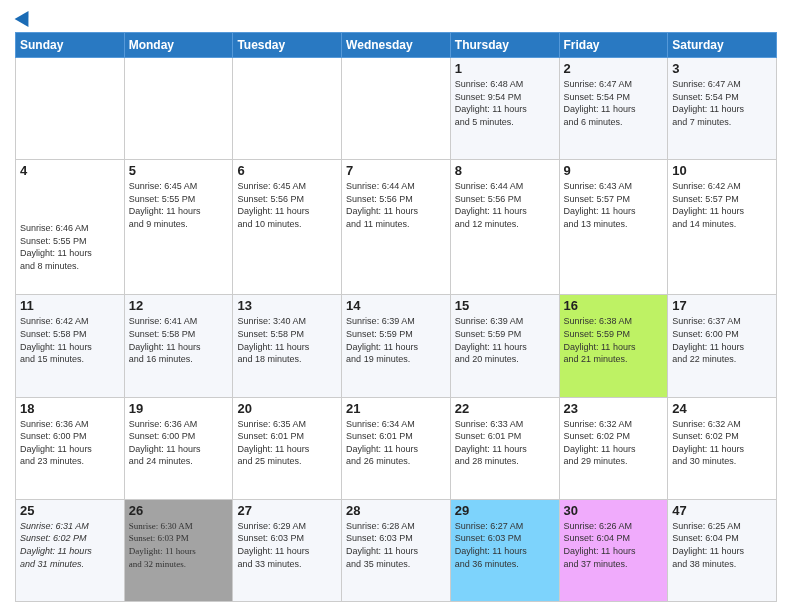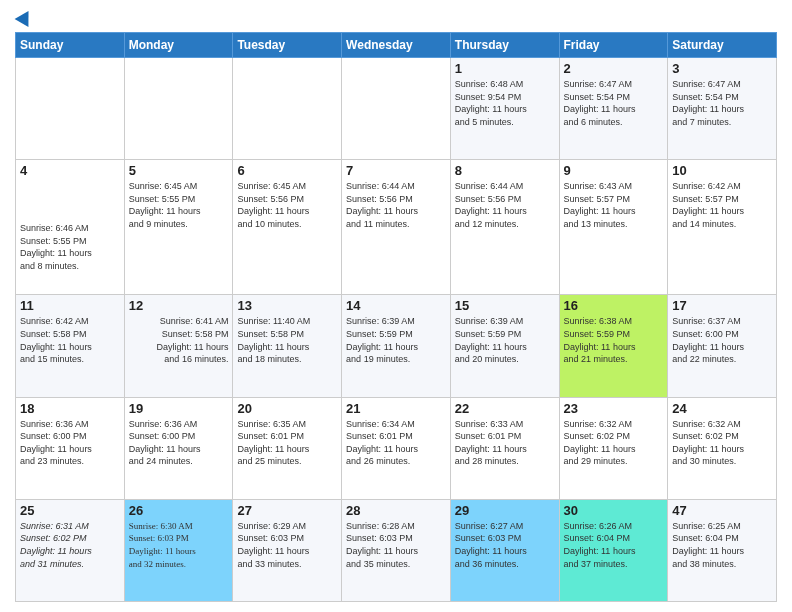--- a/index.html
+++ b/index.html
@@ -218,28 +218,28 @@
         <tr>
           <td style="background: rgb(245, 247, 251);">
             <span class="day-number">11</span>
             <div class="day-info" style="white-space: pre-line;">Sunrise: 6:42 AM
 Sunset: 5:58 PM
 Daylight: 11 hours
 and 15 minutes.</div>
           </td>
           <td style="background: rgb(245, 247, 251);">
             <span class="day-number">12</span>
-            <div class="day-info" style="white-space: pre-line; text-align: right;">Sunrise: 6:41 AM
+            <div class="day-info" style="white-space: pre-line;">Sunrise: 6:41 AM
 Sunset: 5:58 PM
 Daylight: 11 hours
 and 16 minutes.</div>
           </td>
           <td style="background: rgb(245, 247, 251);">
             <span class="day-number">13</span>
-            <div class="day-info" style="white-space: pre-line;">Sunrise: 11:40 AM
+            <div class="day-info" style="white-space: pre-line;">Sunrise: 3:40 AM
 Sunset: 5:58 PM
 Daylight: 11 hours
 and 18 minutes.</div>
           </td>
           <td style="background: rgb(245, 247, 251);">
             <span class="day-number">14</span>
             <div class="day-info" style="white-space: pre-line;">Sunrise: 6:39 AM
 Sunset: 5:59 PM
 Daylight: 11 hours
 and 19 minutes.</div>
@@ -318,21 +318,21 @@
           </td>
         </tr>
         <tr>
           <td style="background: rgb(245, 247, 251);">
             <span class="day-number">25</span>
             <div class="day-info" style="white-space: pre-line; font-style: italic;">Sunrise: 6:31 AM
 Sunset: 6:02 PM
 Daylight: 11 hours
 and 31 minutes.</div>
           </td>
-          <td style="background: #7dd3fc;">
+          <td style="background: #a3a3a3;">
             <span class="day-number">26</span>
             <div class="day-info" style="white-space: pre-line; font-family: Liberation Serif, serif;">Sunrise: 6:30 AM
 Sunset: 6:03 PM
 Daylight: 11 hours
 and 32 minutes.</div>
           </td>
           <td style="background: rgb(245, 247, 251);">
             <span class="day-number">27</span>
             <div class="day-info" style="white-space: pre-line;">Sunrise: 6:29 AM
 Sunset: 6:03 PM
@@ -346,21 +346,21 @@
 Daylight: 11 hours
 and 35 minutes.</div>
           </td>
           <td style="background: #7dd3fc;">
             <span class="day-number">29</span>
             <div class="day-info" style="white-space: pre-line;">Sunrise: 6:27 AM
 Sunset: 6:03 PM
 Daylight: 11 hours
 and 36 minutes.</div>
           </td>
-          <td style="background: #5eead4;">
+          <td style="background: #f0abfc;">
             <span class="day-number">30</span>
             <div class="day-info" style="white-space: pre-line;">Sunrise: 6:26 AM
 Sunset: 6:04 PM
 Daylight: 11 hours
 and 37 minutes.</div>
           </td>
           <td style="background: rgb(245, 247, 251);">
             <span class="day-number">47</span>
             <div class="day-info" style="white-space: pre-line;">Sunrise: 6:25 AM
 Sunset: 6:04 PM

